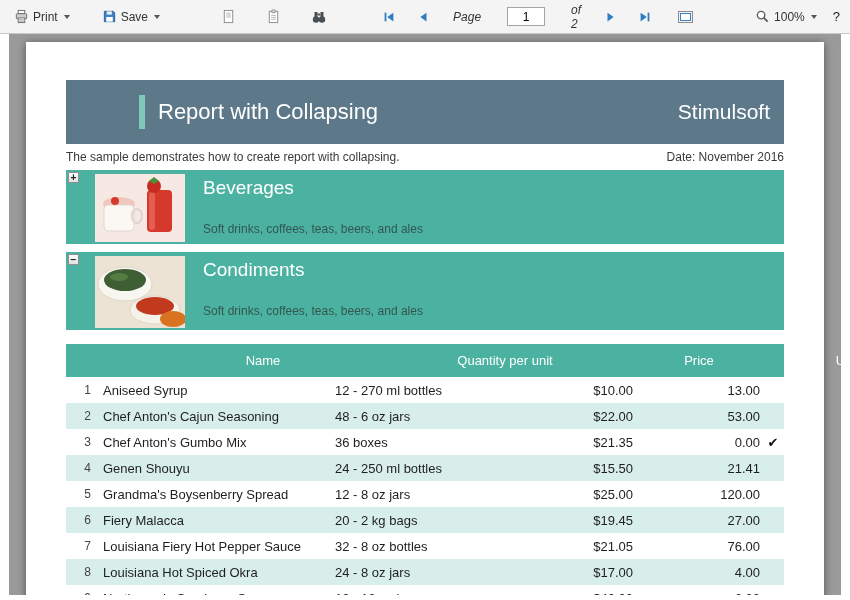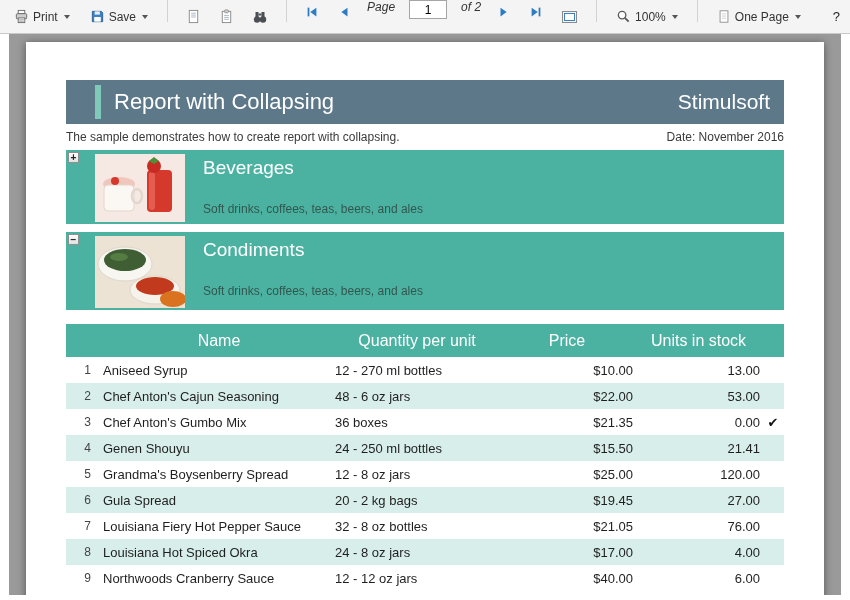--- a/index.html
+++ b/index.html
@@ -3,21 +3,21 @@
 <meta charset="utf-8">
 <style>
   * { margin:0; padding:0; box-sizing:border-box; }
   html,body { width:850px; height:600px; overflow:hidden; background:#fff;
               font-family:"Liberation Sans","DejaVu Sans",sans-serif; }
   .app { position:relative; width:850px; height:600px; }
 
   
   .toolbar { position:absolute; top:0; left:0; right:0; height:34px;
              background:var(--toolbar-bg); border-bottom:1px solid #c9c9c9;
-             display:flex; padding:0 8px; gap:8px;
+             display:flex; align-items:center; padding:0 8px; gap:20px;
              font-size:12px; color:#333; }
   .tb-btn { display:flex; align-items:center; gap:4px; border:1px solid transparent;
             background:transparent; padding:3px 5px; font:inherit; color:inherit; cursor:pointer; }
   .icon-btn { padding:3px 4px; }
   .caret { width:0; height:0; border-left:3.5px solid transparent;
            border-right:3.5px solid transparent; border-top:4px solid #555; margin-left:2px; }
   .sep { width:1px; height:22px; background:#d2d2d2; margin:0 5px; }
   .nav-btn { width:24px; height:24px; display:flex; align-items:center; justify-content:center;
              color:var(--nav-blue); background:transparent; border:none; cursor:pointer; }
   .tb-label { margin:0 3px;font-style:italic; }
@@ -25,42 +25,42 @@
                 font:inherit; margin:0 3px; background:#fff; }
   .help { position:absolute; right:10px; top:9px; font-size:13px; color:#222; cursor:pointer; }
 
   
   .viewer { position:absolute; top:34px; left:9px; right:9px; bottom:5px;
             background:var(--viewer-bg); overflow:hidden; }
   .report-page { position:absolute; left:17px; top:8px; width:798px; height:920px;
                  background:#fff; box-shadow:0 1px 8px rgba(0,0,0,.45);
                  padding:38px 40px 0 40px; }
 
-  .title-band { height:44px; background:var(--header-band); display:flex; align-items:center; }
+  .title-band { height:64px; background:var(--header-band); display:flex; align-items:center;padding-left:44px; }
   .accent-bar { width:6px; height:34px; background:var(--accent-bar); margin-left:29px; }
   .report-title { color:#fff; font-size:22px; margin-left:13px; white-space:nowrap; }
   .brand { color:#fff; font-size:21px; margin-left:auto; margin-right:14px; }
 
   .sub-row { display:flex; justify-content:space-between; margin-top:6px;
              font-size:12px; color:#3a3a3a; height:15px; }
 
   .cat-band { position:relative; background:var(--teal); height:74px; margin-top:5px; }
   .cat-band.second { height:78px; margin-top:8px; }
   .collapse-toggle { position:absolute; left:2px; top:2px; width:11px; height:11px;
                      background:linear-gradient(#fdfdfd,#e2e2e2); border:1px solid #8f8f8f;
                      font-size:10px; line-height:9px; text-align:center; color:#222;
                      font-weight:bold; cursor:pointer; }
   .cat-img { position:absolute; left:29px; top:4px; width:90px; height:68px; }
   .second .cat-img { height:72px; }
   .cat-text { position:absolute; left:137px; top:7px; }
   .cat-title { font-size:19px; color:#fff; }
   .cat-desc { font-size:12px; color:#33564f; margin-top:23px; }
 
   .grid-row { display:grid; grid-template-columns:37px 232px 164px 136px 127px 22px; align-items:center; }
-  .thead { margin-top:14px; height:33px; background:var(--teal); color:#fff; font-size:16px; }
+  .thead { margin-top:14px; height:33px; background:var(--teal); color:#fff; font-size:13px;gap:44px; }
   .thead .h { text-align:center; }
   .trow { height:26px; font-size:13px; color:#1f1f1f; background:#fff; }
   .trow.alt { background:var(--teal-light); }
   .c-num { text-align:right; padding-right:12px; color:#444; font-size:12px; }
   .c-price,.c-stock { text-align:right; padding-right:2px; }
   .c-check { text-align:center; font-size:13px; color:#111; font-weight:bold; }
 </style>
 </head>
 <body>
 
@@ -280,21 +280,21 @@
           <div class="trow grid-row">
     <div class="c-num">5</div>
     <div class="c-name">Grandma's Boysenberry Spread</div>
     <div class="c-qty">12 - 8 oz jars</div>
     <div class="c-price">$25.00</div>
     <div class="c-stock">120.00</div>
     <div class="c-check"></div>
   </div>
           <div class="trow grid-row alt">
     <div class="c-num">6</div>
-    <div class="c-name">Gula Spread</div>
+    <div class="c-name">Fiery Malacca</div>
     <div class="c-qty">20 - 2 kg bags</div>
     <div class="c-price">$19.45</div>
     <div class="c-stock">27.00</div>
     <div class="c-check"></div>
   </div>
           <div class="trow grid-row">
     <div class="c-num">7</div>
     <div class="c-name">Louisiana Fiery Hot Pepper Sauce</div>
     <div class="c-qty">32 - 8 oz bottles</div>
     <div class="c-price">$21.05</div>

